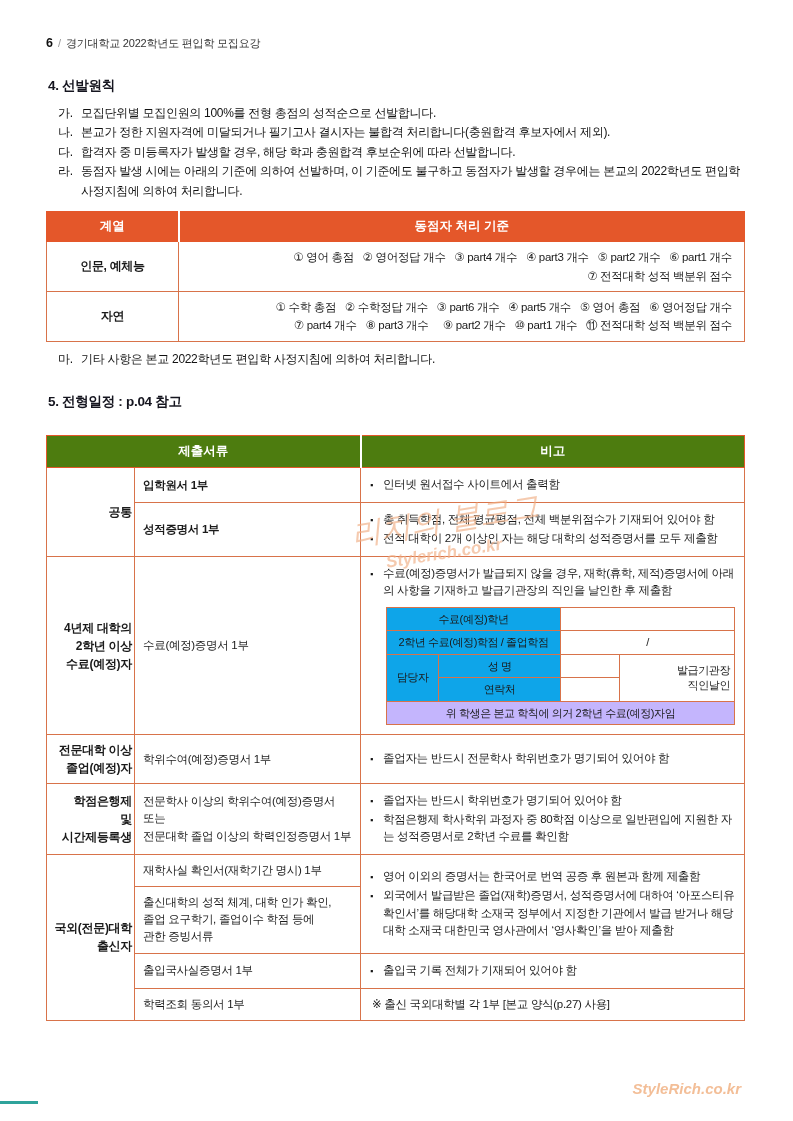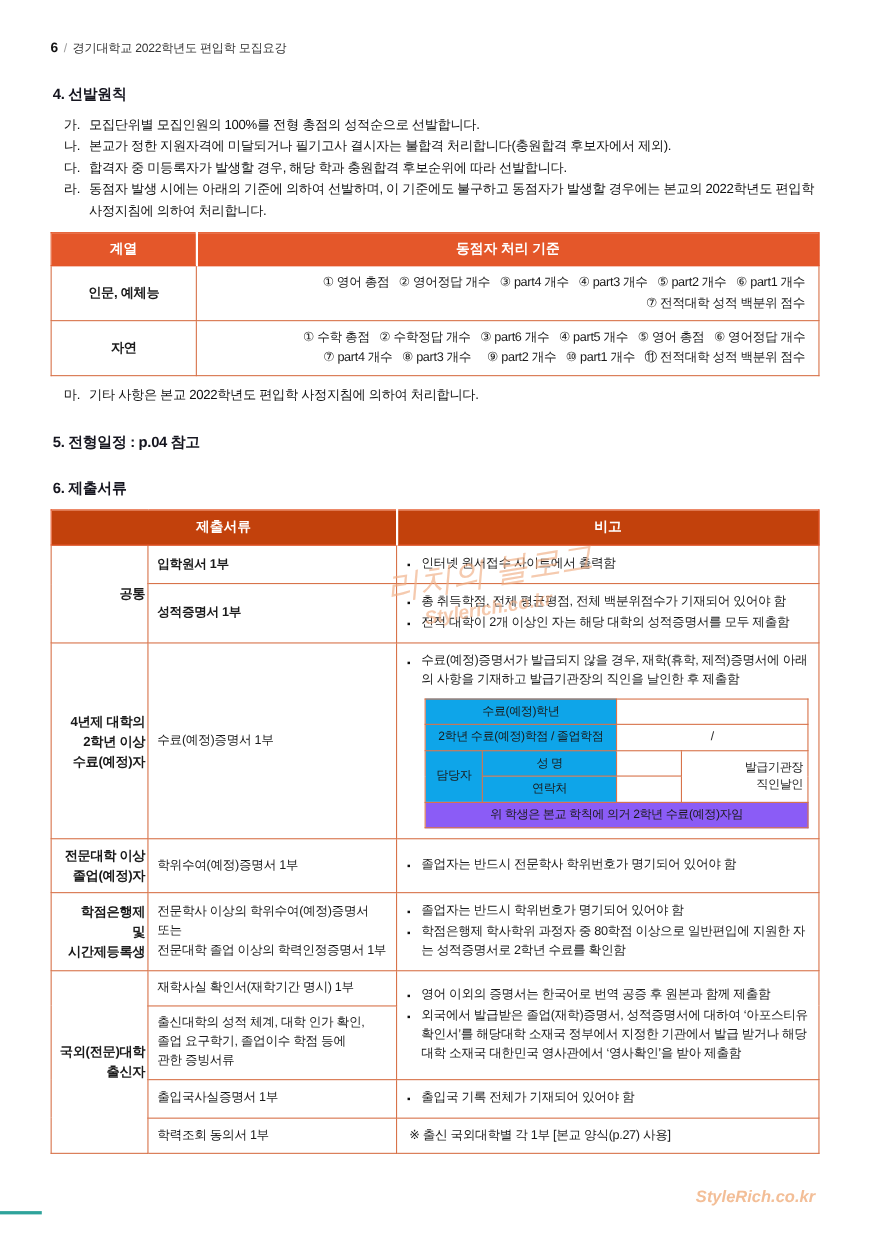--- a/index.html
+++ b/index.html
@@ -39,21 +39,21 @@
     padding: 6px 4px; border: 1px solid #E4572A;
   }
   .tie-table th.th-first { border-right: 2px solid #fff; }
   .tie-table td { border: 1px solid #D8734A; font-size: 11.5px; padding: 6px 12px; letter-spacing: -0.3px; text-align: right; }
   .tie-table td.cat { font-weight: bold; text-align: center; font-size: 12px; padding: 6px 4px; }
   .crit-line { white-space: pre-wrap; line-height: 1.6; }
 
   
   .doc-table { width: 100%; margin-top: 10px; }
   .doc-table th {
-    background: #c2410c; color: #fff; font-weight: bold; font-size: 12.5px;
+    background: #4d7c0f; color: #fff; font-weight: bold; font-size: 12.5px;
     padding: 7px 4px; border: 1px solid #E4572A;
   }
   .doc-table th.th-first { border-right: 2px solid #fff; }
   .doc-table td {
     border: 1px solid #D8734A; font-size: 11.5px; padding: 7px 8px;
     letter-spacing: -0.3px; line-height: 1.5; vertical-align: middle;
   }
   .doc-table td.cat { font-weight: bold; text-align: right; white-space: pre-line; font-size: 12px; padding: 6px 2px; }
   .doc-table td.doc { text-align: left; white-space: pre-line; }
   .doc-table td.doc.bold { font-weight: bold; }
@@ -61,21 +61,21 @@
   .note { display: flex; margin: 1px 0; }
   .note .bullet { flex: 0 0 13px; font-size: 9px; line-height: 2.0; color: #111; }
   .note .ntext { flex: 1; }
   .plain-note { padding-left: 2px; }
 
   
   .inner { width: calc(100% - 16px); margin: 7px 0 2px 16px; }
   .inner td { border: 1px solid #D8734A; font-size: 11px; padding: 3px 4px; text-align: center; height: 22px; letter-spacing: -0.4px; }
   .inner td.cream { background: #0ea5e9; }
   .inner td.stamp { white-space: pre-line; line-height: 1.35; text-align: right; }
-  .inner td.ifooter { background: #8b5cf6; }
+  .inner td.ifooter { background: #c4b5fd; }
 
   
   .wm-center {
     position: absolute; left: 352px; top: 500px;
     transform: rotate(-9deg);
     color: #F0AF85; opacity: 0.65;
     font-style: italic; pointer-events: none; z-index: 5;
   }
   .wm-center .wm-line1 { font-size: 30px; font-family: "DejaVu Serif", "Liberation Serif", serif; }
   .wm-center .wm-line2 { font-size: 17px; margin: 2px 0 0 30px; font-weight: bold; }
@@ -149,21 +149,20 @@
       <span class="marker">마.</span>
       <span class="itext">기타 사항은 본교 2022학년도 편입학 사정지침에 의하여 처리합니다.</span>
     </div>
   </div>
 
   <div class="section">
     <h2 class="sec-title">5. 전형일정 : p.04 참고</h2>
   </div>
 
   <div class="section">
-    <h2 class="sec-title">6. 제출서류</h2>
 
     <table class="doc-table">
       <colgroup>
           <col style="width:88px">
           <col style="width:226px">
           <col>
         </colgroup>
       <thead>
         <tr>
           <th colspan="2" class="th-first">제출서류</th>

